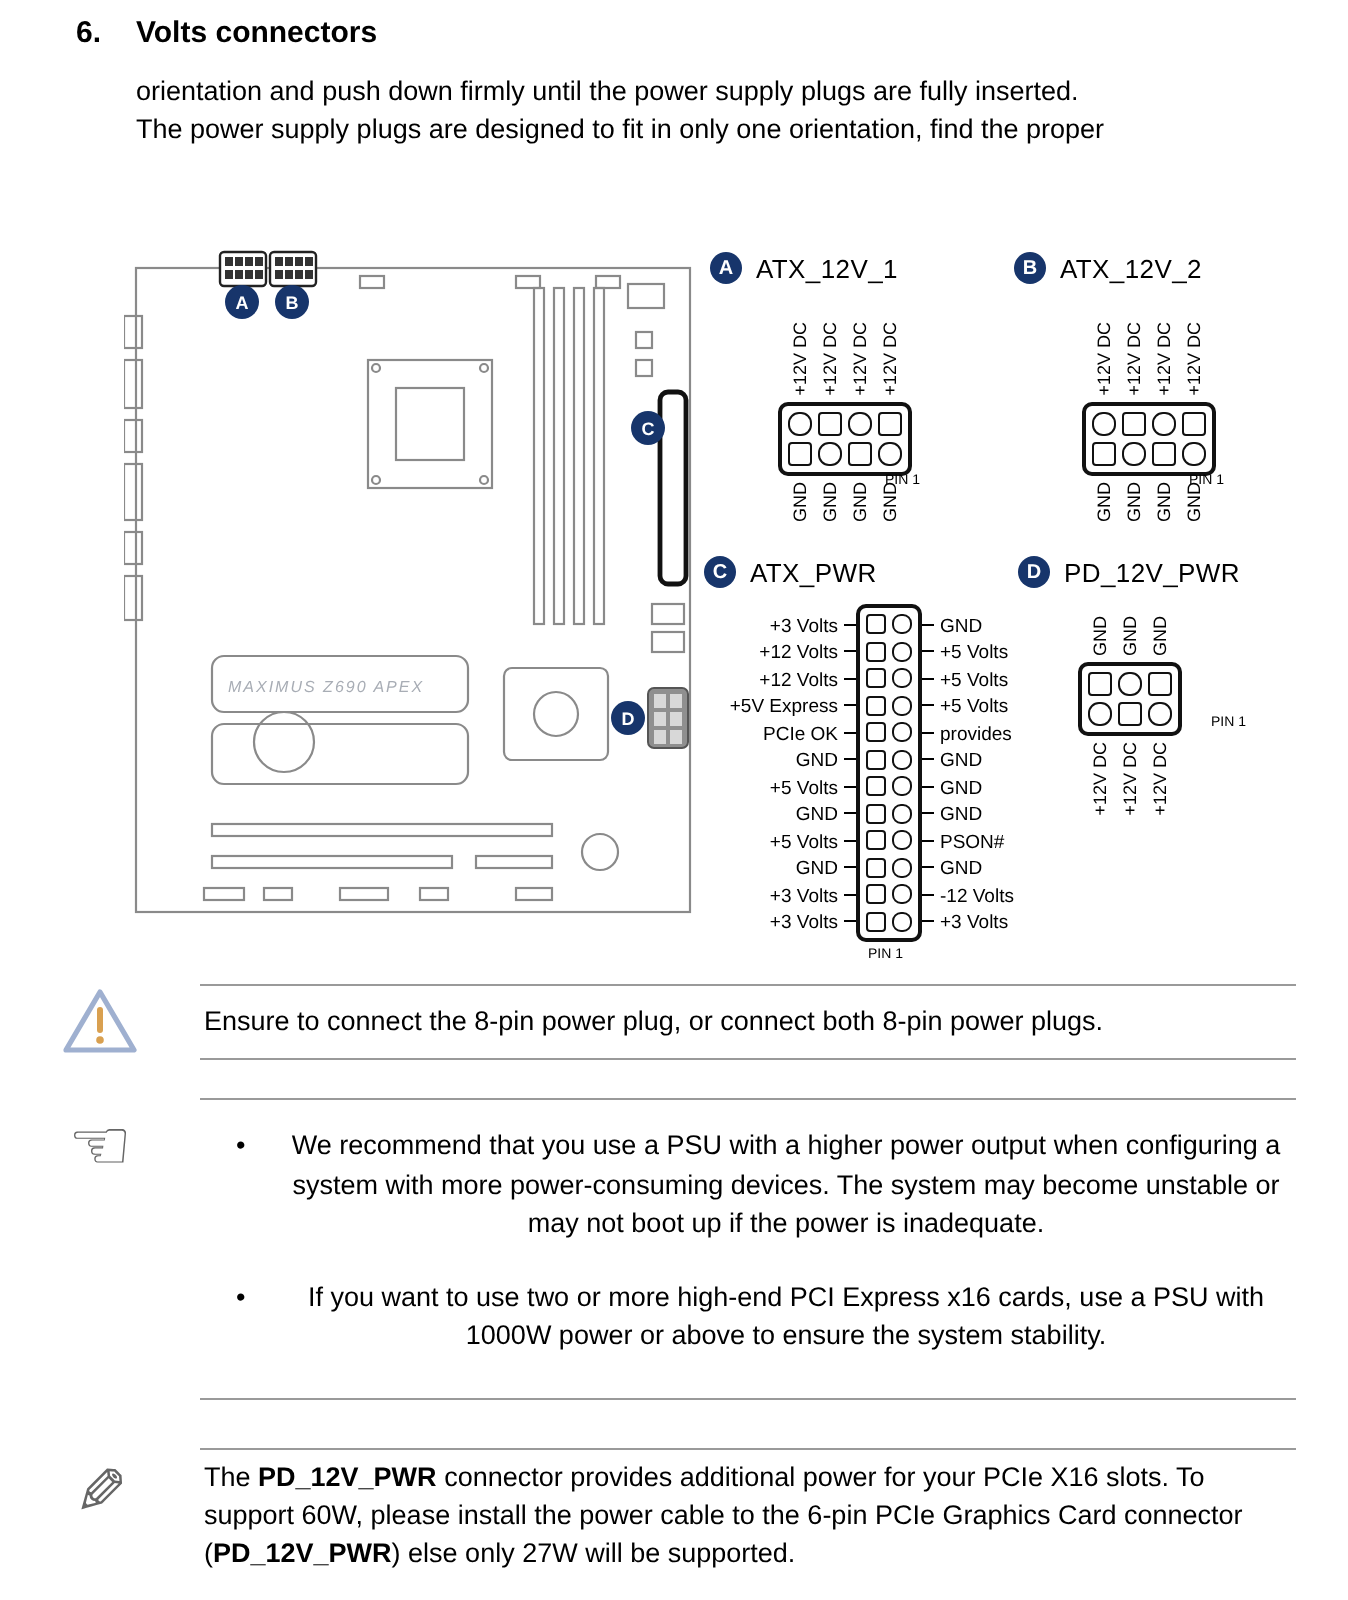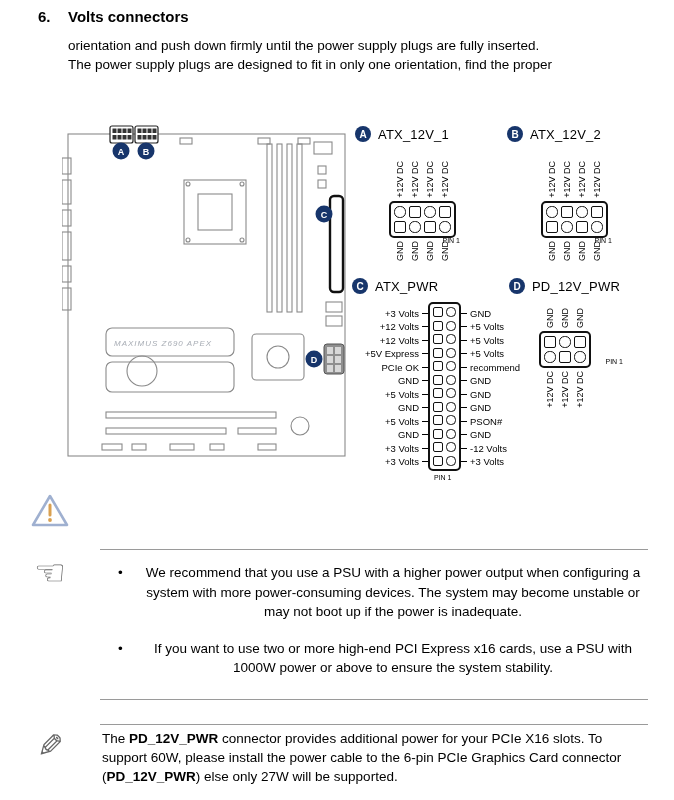--- a/index.html
+++ b/index.html
@@ -348,21 +348,21 @@
             <span class="pin24"></span>
               <span class="pin24 r"></span>
           </div>
           </div>
         <div class="col-labels right">
 
         <span class="hlabel r">GND</span>
             <span class="hlabel r">+5 Volts</span>
             <span class="hlabel r">+5 Volts</span>
             <span class="hlabel r">+5 Volts</span>
-            <span class="hlabel r">recommend</span>
+            <span class="hlabel r">provides</span>
             <span class="hlabel r">GND</span>
             <span class="hlabel r">GND</span>
             <span class="hlabel r">GND</span>
             <span class="hlabel r">PSON#</span>
             <span class="hlabel r">GND</span>
             <span class="hlabel r">-12 Volts</span>
             <span class="hlabel r">+3 Volts</span>
           </div>
       </div>
       <span class="pin1 c24">PIN 1</span>
@@ -400,20 +400,21 @@
   </div>
 
   <div class="note" style="top:492px;">
     <div class="note-icon-col">
       <svg width="40" height="38" viewBox="0 0 40 38">
         <path d="M20 4 L37 33 L3 33 Z" fill="none" stroke="#9fb0d0" stroke-width="2.6" stroke-linejoin="round"></path>
         <line x1="20" y1="13" x2="20" y2="23" stroke="#d9a050" stroke-width="3" stroke-linecap="round"></line>
         <circle cx="20" cy="28" r="1.9" fill="#d9a050"></circle>
       </svg>
     </div>
+    <div class="note-body">Ensure to connect the 8-pin power plug, or connect both 8-pin power plugs.</div>
   </div>
 
   <div class="note" style="top:549px;">
     <div class="note-icon-col">
       <span class="hand-glyph">☜</span>
     </div>
     <div class="note-body note2-body">
       <ul class="note-bullets">
 
       <li>We recommend that you use a PSU with a higher power output when configuring a system with more power-consuming devices. The system may become unstable or may not boot up if the power is inadequate.</li>

